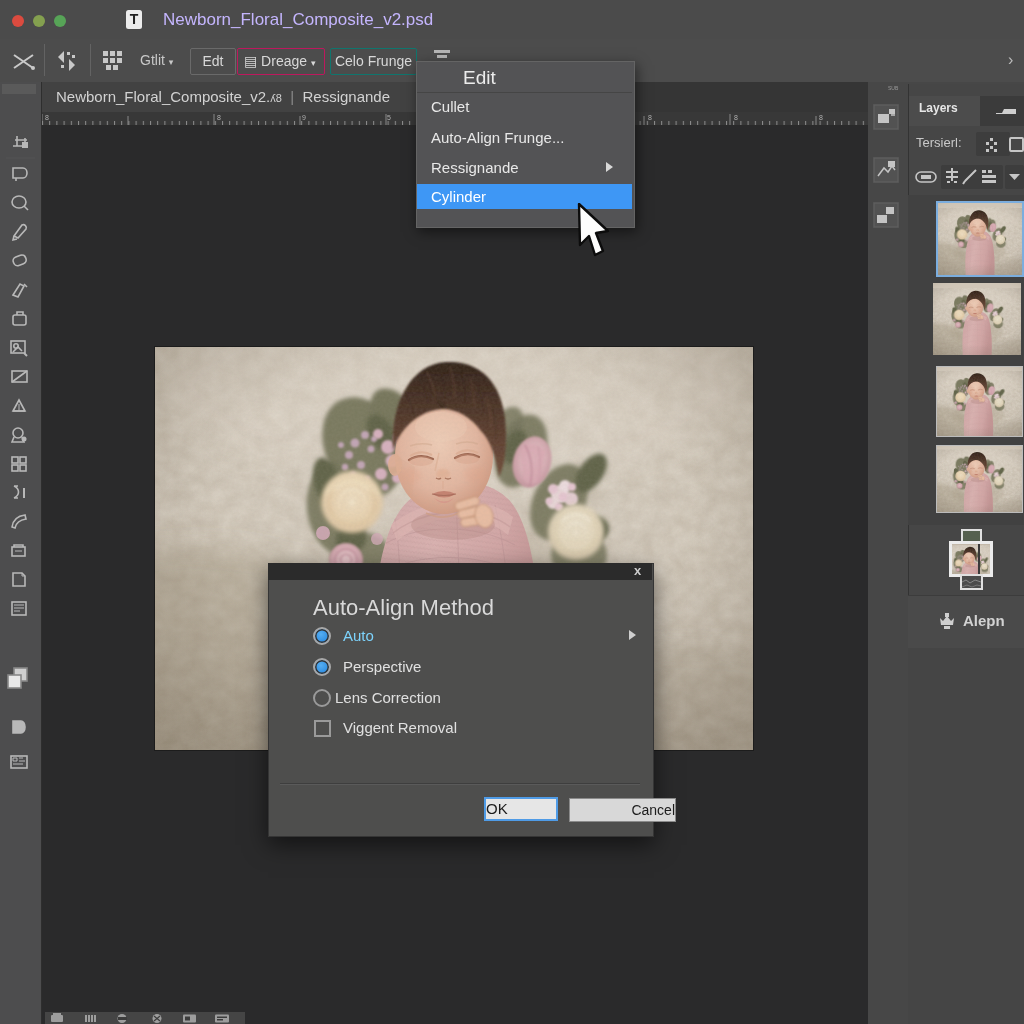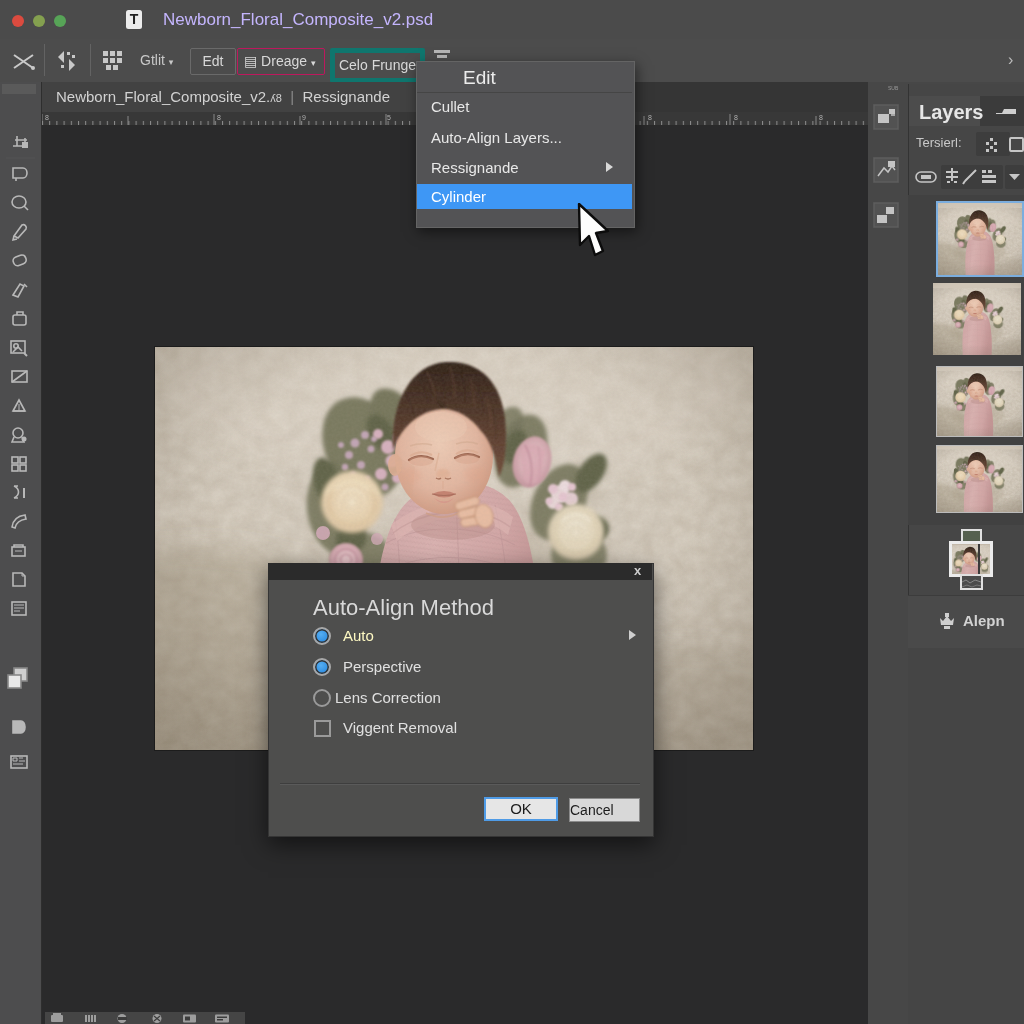--- a/index.html
+++ b/index.html
@@ -47,21 +47,21 @@
 </svg>
 <svg class="abs" style="left:434px;top:50px;" width="18" height="10" viewBox="0 0 18 10">
   <rect x="0" y="0" width="16" height="3" fill="#b5b5b5"></rect>
       <rect x="3" y="5" width="10" height="3" fill="#b5b5b5"></rect>
 </svg>
 </div>
 <div class="abs" style="left:140px;top:52px;font-size:14px;color:#c8c8c8;">Gtlit <span style="font-size:9px;">▾</span></div>
 <div class="abs" style="left:190px;top:48px;width:44px;height:25px;border:1px solid #6a6a6a;border-radius:2px;color:#d8d8d8;font-size:14px;text-align:center;line-height:25px;">Edt</div>
 <div class="abs" style="left:237px;top:48px;width:86px;height:25px;border:1px solid #be185d;border-radius:2px;color:#d8d8d8;font-size:14px;line-height:25px;">
   <span style="margin-left:6px;">▤</span> Dreage <span style="font-size:9px;">▾</span></div>
-<div class="abs" style="left:330px;top:48px;width:85px;height:25px;border:5px solid #0f766e;border-radius:2px;color:#d8d8d8;font-size:14px;text-align:center;line-height:25px;">Celo Frunge</div>
+<div class="abs" style="left:330px;top:48px;width:85px;height:25px;border:1px solid #0f766e;border-radius:2px;color:#d8d8d8;font-size:14px;text-align:center;line-height:25px;">Celo Frunge</div>
 <div class="abs" style="left:1008px;top:51px;font-size:16px;color:#bbb;">›</div>
 
 <div class="abs" style="left:0;top:82px;width:41px;height:942px;background:#4d4d4e;border-right:1px solid #2e2e2e;"></div>
 <div class="abs" style="left:2px;top:84px;width:34px;height:10px;background:#5a5a5a;"></div>
 <div id="tools">
 <svg class="abs" style="left:0;top:128px;" width="41" height="700" viewBox="0 0 41 700">
   <g fill="none" stroke="#b8b8b8" stroke-width="1.6">
     <g transform="translate(12,8)">
           <path d="M3,4 h12 M5,0 v10 M13,2 v8 h-12"></path>
           <rect x="10" y="6" width="6" height="6" fill="#b8b8b8" stroke="none"></rect>
@@ -483,21 +483,21 @@
         </g>
   </g>
 </svg>
 </div>
 
 <div class="abs" style="left:908px;top:84px;width:116px;height:940px;background:#464646;border-left:1px solid #333333;"></div>
 <div id="layers-panel">
 
 <div class="abs" style="left:909px;top:96px;width:71px;height:30px;background:#4c4c4c;"></div>
 <div class="abs" style="left:980px;top:96px;width:44px;height:30px;background:#3b3b3b;"></div>
-<div class="abs" style="left:919px;top:101px;font-size:20px;font-weight:bold;color:#e6e6e6;">Layers</div>
+<div class="abs" style="left:919px;top:101px;font-size:12px;font-weight:bold;color:#e6e6e6;">Layers</div>
 <svg class="abs" style="left:996px;top:106px;" width="22" height="10" viewBox="0 0 22 10">
       <path d="M0,7 h6 l2,-4 h12 v5 h-20 z" fill="#cfcfcf"></path>
     </svg>
 
 <div class="abs" style="left:916px;top:135px;font-size:13px;color:#c9c9c9;">Tersierl:</div>
 <div class="abs" style="left:976px;top:132px;width:34px;height:24px;background:#3d3d3d;border-radius:2px;"></div>
 <svg class="abs" style="left:984px;top:138px;" width="16" height="14" viewBox="0 0 16 14">
   <g fill="#c6c6c6">
         <rect x="6" y="0" width="3" height="3"></rect>
         <rect x="2" y="4" width="3" height="3"></rect>
@@ -573,49 +573,49 @@
 </svg>
 <div class="abs" style="left:963px;top:612px;font-size:15px;font-weight:bold;color:#d2d2d2;">Alepn</div>
 <div class="abs" style="left:908px;top:648px;width:116px;height:376px;background:#454545;"></div>
 </div>
 
 <div id="menu">
 <div class="abs" style="left:416px;top:61px;width:217px;height:165px;background:#535355;border:1px solid #646464;box-shadow:2px 4px 12px rgba(0,0,0,0.5);z-index:30;"></div>
 <div class="abs" style="left:463px;top:67px;font-size:19px;color:#ececec;z-index:31;">Edit</div>
 <div class="abs" style="left:417px;top:92px;width:215px;height:1px;background:#454545;z-index:31;"></div>
 <div class="abs" style="left:431px;top:98px;font-size:15px;color:#e8e8e8;z-index:31;">Cullet</div>
-<div class="abs" style="left:431px;top:129px;font-size:15px;color:#e8e8e8;z-index:31;">Auto-Align Layers...</div>
+<div class="abs" style="left:431px;top:129px;font-size:15px;color:#e8e8e8;z-index:31;">Auto-Align Frunge...</div>
 <div class="abs" style="left:431px;top:159px;font-size:15px;color:#e8e8e8;z-index:31;">Ressignande</div>
 <svg class="abs" style="left:605px;top:161px;z-index:31;" width="9" height="12" viewBox="0 0 9 12">
       <path d="M1,1 L8,6 L1,11 Z" fill="#d8d8d8"></path>
     </svg>
 <div class="abs" style="left:417px;top:184px;width:215px;height:25px;background:#3e97f5;z-index:31;"></div>
 <div class="abs" style="left:431px;top:188px;font-size:15px;color:#ffffff;z-index:32;">Cylinder</div>
 </div>
 
 <div id="dialog">
 <div class="abs" style="left:268px;top:563px;width:384px;height:272px;background:#4e4e4d;border:1px solid #353535;box-shadow:0 8px 22px rgba(0,0,0,0.55);z-index:20;"></div>
 <div class="abs" style="left:268px;top:563px;width:384px;height:17px;background:#2b2b2b;z-index:21;"></div>
 <div class="abs" style="left:634px;top:563px;font-size:13px;font-weight:bold;color:#cccccc;z-index:22;">x</div>
 <div class="abs" style="left:313px;top:595px;font-size:22px;color:#d9d9d9;z-index:21;">Auto-Align Method</div>
 
 <div class="abs" style="left:313px;top:627px;width:14px;height:14px;border-radius:50%;border:2px solid #a8a8a8;background:radial-gradient(circle at 42% 38%, #55aef2 0%, #2f8ee2 65%, #2370b8 100%);box-shadow:inset 0 0 0 1.5px #333;z-index:21;"></div>
-<div class="abs" style="left:343px;top:627px;font-size:15px;color:#fef9c3;z-index:21;">Auto</div>
+<div class="abs" style="left:343px;top:627px;font-size:15px;color:#7dd3fc;z-index:21;">Auto</div>
 <svg class="abs" style="left:628px;top:629px;z-index:21;" width="9" height="12" viewBox="0 0 9 12">
       <path d="M1,1 L8,6 L1,11 Z" fill="#cfcfcf"></path>
     </svg>
 <div class="abs" style="left:313px;top:658px;width:14px;height:14px;border-radius:50%;border:2px solid #a8a8a8;background:radial-gradient(circle at 42% 38%, #55aef2 0%, #2f8ee2 65%, #2370b8 100%);box-shadow:inset 0 0 0 1.5px #333;z-index:21;"></div>
 <div class="abs" style="left:343px;top:658px;font-size:15px;color:#e0e0e0;z-index:21;">Perspective</div>
 <div class="abs" style="left:313px;top:689px;width:14px;height:14px;border-radius:50%;border:2px solid #9a9a9a;z-index:21;"></div>
 <div class="abs" style="left:335px;top:689px;font-size:15px;color:#e0e0e0;z-index:21;">Lens Correction</div>
 <div class="abs" style="left:314px;top:720px;width:13px;height:13px;border:2px solid #9a9a9a;z-index:21;"></div>
 <div class="abs" style="left:343px;top:719px;font-size:15px;color:#e0e0e0;z-index:21;">Viggent Removal</div>
 <div class="abs" style="left:280px;top:783px;width:360px;height:1px;background:#3e3e3e;border-bottom:1px solid #5a5a5a;z-index:21;"></div>
-<div class="abs" style="left:484px;top:797px;width:70px;height:20px;background:#e6e6e6;border:2px solid #4f9be6;color:#1c1c1c;font-size:15px;text-align:center;line-height:20px;z-index:21;">OK</div>
-<div class="abs" style="left:569px;top:798px;width:69px;height:22px;background:#d8d8d8;border:1px solid #8a8a8a;color:#1c1c1c;font-size:14px;text-align:left;line-height:22px;z-index:21;">Cancel</div>
+<div class="abs" style="left:484px;top:797px;width:70px;height:20px;background:#e6e6e6;border:2px solid #4f9be6;color:#1c1c1c;font-size:15px;text-align:left;line-height:20px;z-index:21;">OK</div>
+<div class="abs" style="left:569px;top:798px;width:69px;height:22px;background:#d8d8d8;border:1px solid #8a8a8a;color:#1c1c1c;font-size:14px;text-align:right;line-height:22px;z-index:21;padding-left:36px;">Cancel</div>
 </div>
 
 <div id="dialog"></div>
 
 <div id="cursor">
 <svg class="abs" style="left:577px;top:203px;z-index:40;" width="34" height="56" viewBox="0 0 34 56">
   <path d="M2,1 L3,42 L12,33 L18,52 L26,48 L19,30 L31,28 Z" fill="#fdfdfd" stroke="#0c0c0c" stroke-width="2.4" stroke-linejoin="round"></path>
 </svg>
 </div>
 

